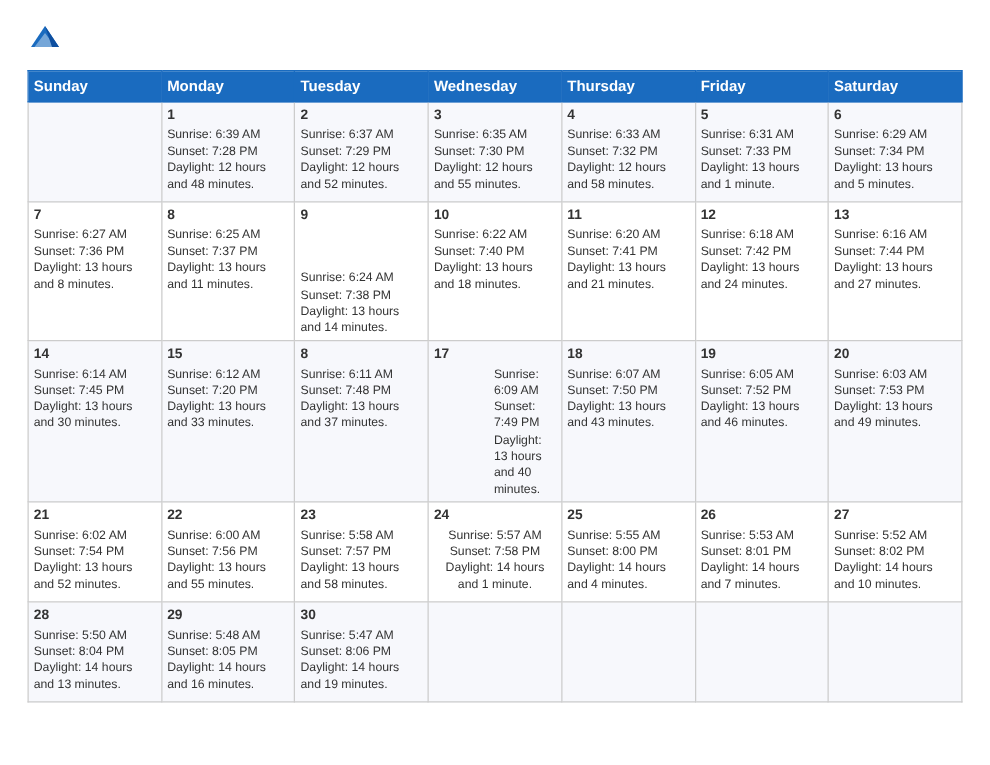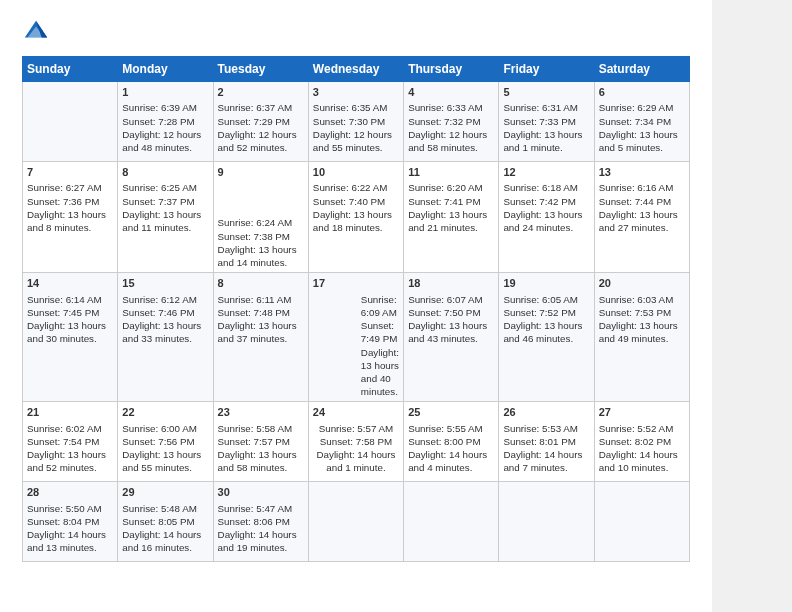--- a/index.html
+++ b/index.html
@@ -4,21 +4,21 @@
   <style>
     * { margin: 0; padding: 0; box-sizing: border-box; }
     body {
       font-family: Arial, sans-serif;
       background: #f0f0f0;
       width: 792px;
       height: 612px;
       overflow: hidden;
     }
     .page {
-      width: 712px;
+      width: 792px;
       height: 612px;
       background: white;
       padding: 18px 22px;
     }
     .header {
       display: flex;
       justify-content: space-between;
       align-items: flex-start;
       margin-bottom: 10px;
     }
@@ -230,21 +230,21 @@
           <td>
             <span class="day-num">14</span>
             <div class="day-info" style="white-space: pre-line;">Sunrise: 6:14 AM
 Sunset: 7:45 PM
 Daylight: 13 hours
 and 30 minutes.</div>
           </td>
           <td>
             <span class="day-num">15</span>
             <div class="day-info" style="white-space: pre-line;">Sunrise: 6:12 AM
-Sunset: 7:46 PM
+Sunset: 7:20 PM
 Daylight: 13 hours
 and 33 minutes.</div>
           </td>
           <td>
             <span class="day-num">8</span>
             <div class="day-info" style="white-space: pre-line;">Sunrise: 6:11 AM
 Sunset: 7:48 PM
 Daylight: 13 hours
 and 37 minutes.</div>
           </td>

